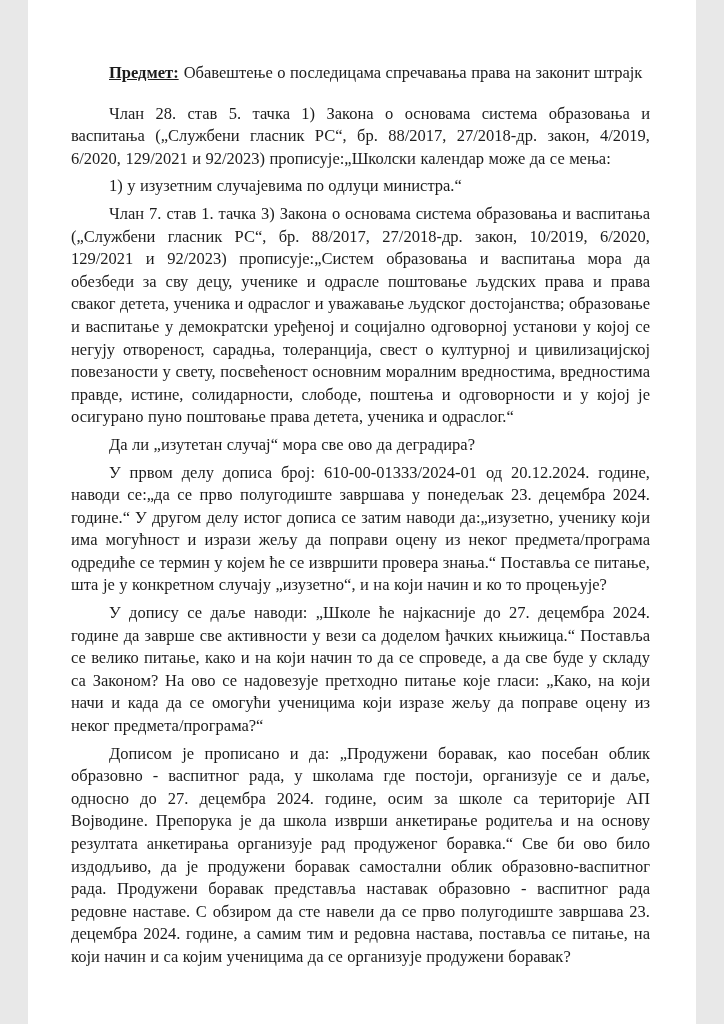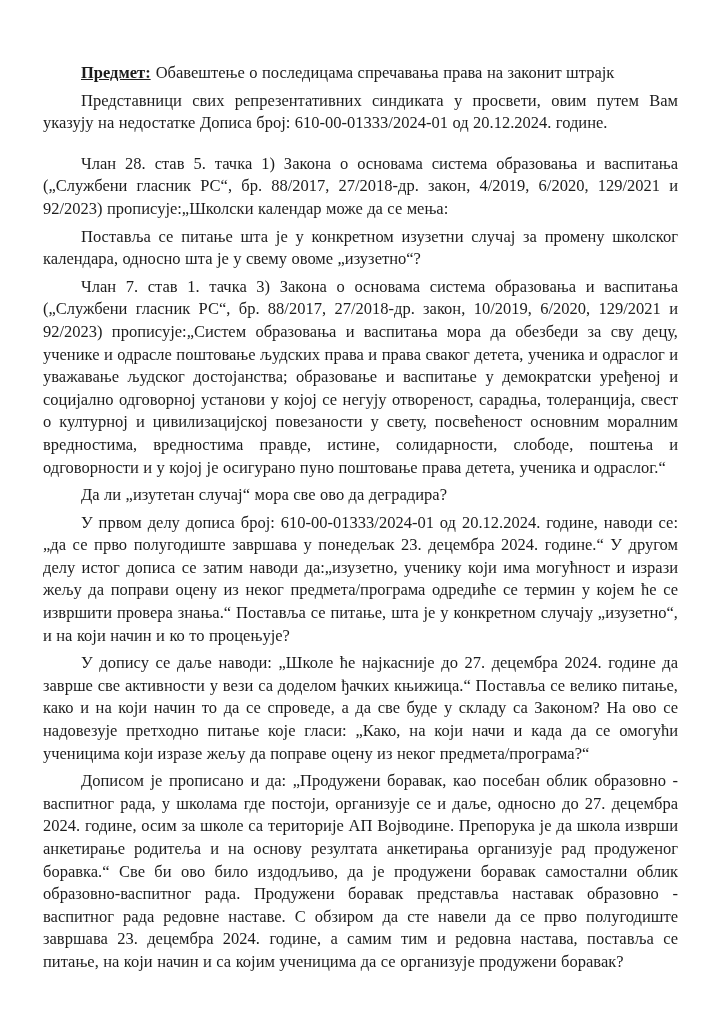--- a/index.html
+++ b/index.html
@@ -6,21 +6,21 @@
     --page-bg:#ffffff;
     --text-color:#1c1c1c;
   }
   html,body{
     margin:0;
     padding:0;
     background:#e8e8e8;
   }
   .page{
     position:relative;
-    width:724px;
+    width:668px;
     height:1024px;
     margin:0 auto;
     background:var(--page-bg);
     box-sizing:border-box;
     padding:62px 46px 0 43px;
     overflow:hidden;
     font-family:"Liberation Serif","DejaVu Serif",serif;
     color:var(--text-color);
   }
   .page p{
@@ -42,26 +42,25 @@
 </style>
 </head>
 <body>
 
 <div class="page">
 
   <p>
     <span class="subject-label">Предмет:</span><span>Обавештење о последицама спречавања права на законит штрајк</span>
   </p>
 
-  <p>Представници свих репрезентативних синдиката у просвети, овим путем Вам указују на недостатке Дописа број: 610-00-01333/2024-01 од 20.12.2024. године.</p>
 
   <p class="gap-before">Члан 28. став 5. тачка 1) Закона о основама система образовања и васпитања („Службени гласник РС“, бр. 88/2017, 27/2018-др. закон, 4/2019, 6/2020, 129/2021 и 92/2023) прописује:„Школски календар може да се мења:</p>
 
+  <p>1) у изузетним случајевима по одлуци министра.“</p>
 
-  <p>Поставља се питање шта је у конкретном изузетни случај за промену школског календара, односно шта је у свему овоме „изузетно“?</p>
 
   <p>Члан 7. став 1. тачка 3) Закона о основама система образовања и васпитања („Службени гласник РС“, бр. 88/2017, 27/2018-др. закон, 10/2019, 6/2020, 129/2021 и 92/2023) прописује:„Систем образовања и васпитања мора да обезбеди за сву децу, ученике и одрасле поштовање људских права и права сваког детета, ученика и одраслог и уважавање људског достојанства; образовање и васпитање у демократски уређеној и социјално одговорној установи у којој се негују отвореност, сарадња, толеранција, свест о културној и цивилизацијској повезаности у свету, посвећеност основним моралним вредностима, вредностима правде, истине, солидарности, слободе, поштења и одговорности и у којој је осигурано пуно поштовање права детета, ученика и одраслог.“</p>
 
   <p>Да ли „изутетан случај“ мора све ово да деградира?</p>
 
   <p>У првом делу дописа број: 610-00-01333/2024-01 од 20.12.2024. године, наводи се:„да се прво полугодиште завршава у понедељак 23. децембра 2024. године.“ У другом делу истог дописа се затим наводи да:„изузетно, ученику који има могућност и изрази жељу да поправи оцену из неког предмета/програма одредиће се термин у којем ће се извршити провера знања.“ Поставља се питање, шта је у конкретном случају „изузетно“, и на који начин и ко то процењује?</p>
 
   <p>У допису се даље наводи: „Школе ће најкасније до 27. децембра 2024. године да заврше све активности у вези са доделом ђачких књижица.“ Поставља се велико питање, како и на који начин то да се спроведе, а да све буде у складу са Законом? На ово се надовезује претходно питање које гласи: „Како, на који начи и када да се омогући ученицима који изразе жељу да поправе оцену из неког предмета/програма?“</p>
 
   <p>Дописом је прописано и да: „Продужени боравак, као посебан облик образовно - васпитног рада, у школама где постоји, организује се и даље, односно до 27. децембра 2024. године, осим за школе са територије АП Војводине. Препорука је да школа изврши анкетирање родитеља и на основу резултата анкетирања организује рад продуженог боравка.“ Све би ово било издодљиво, да је продужени боравак самостални облик образовно-васпитног рада. Продужени боравак представља наставак образовно - васпитног рада редовне наставе. С обзиром да сте навели да се прво полугодиште завршава 23. децембра 2024. године, а самим тим и редовна настава, поставља се питање, на који начин и са којим ученицима да се организује продужени боравак?</p>

